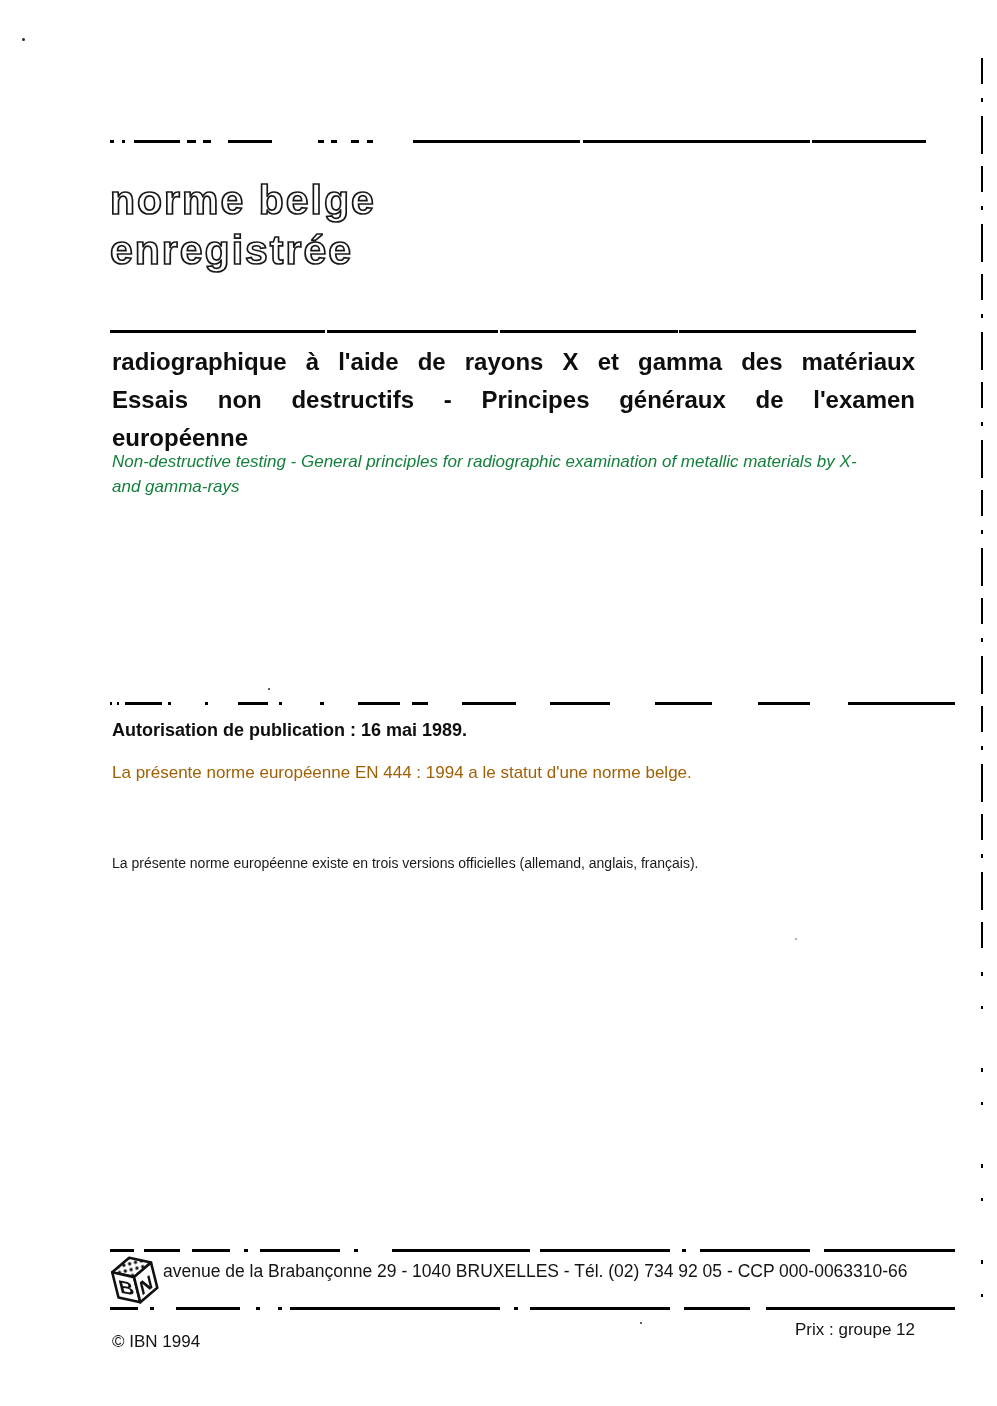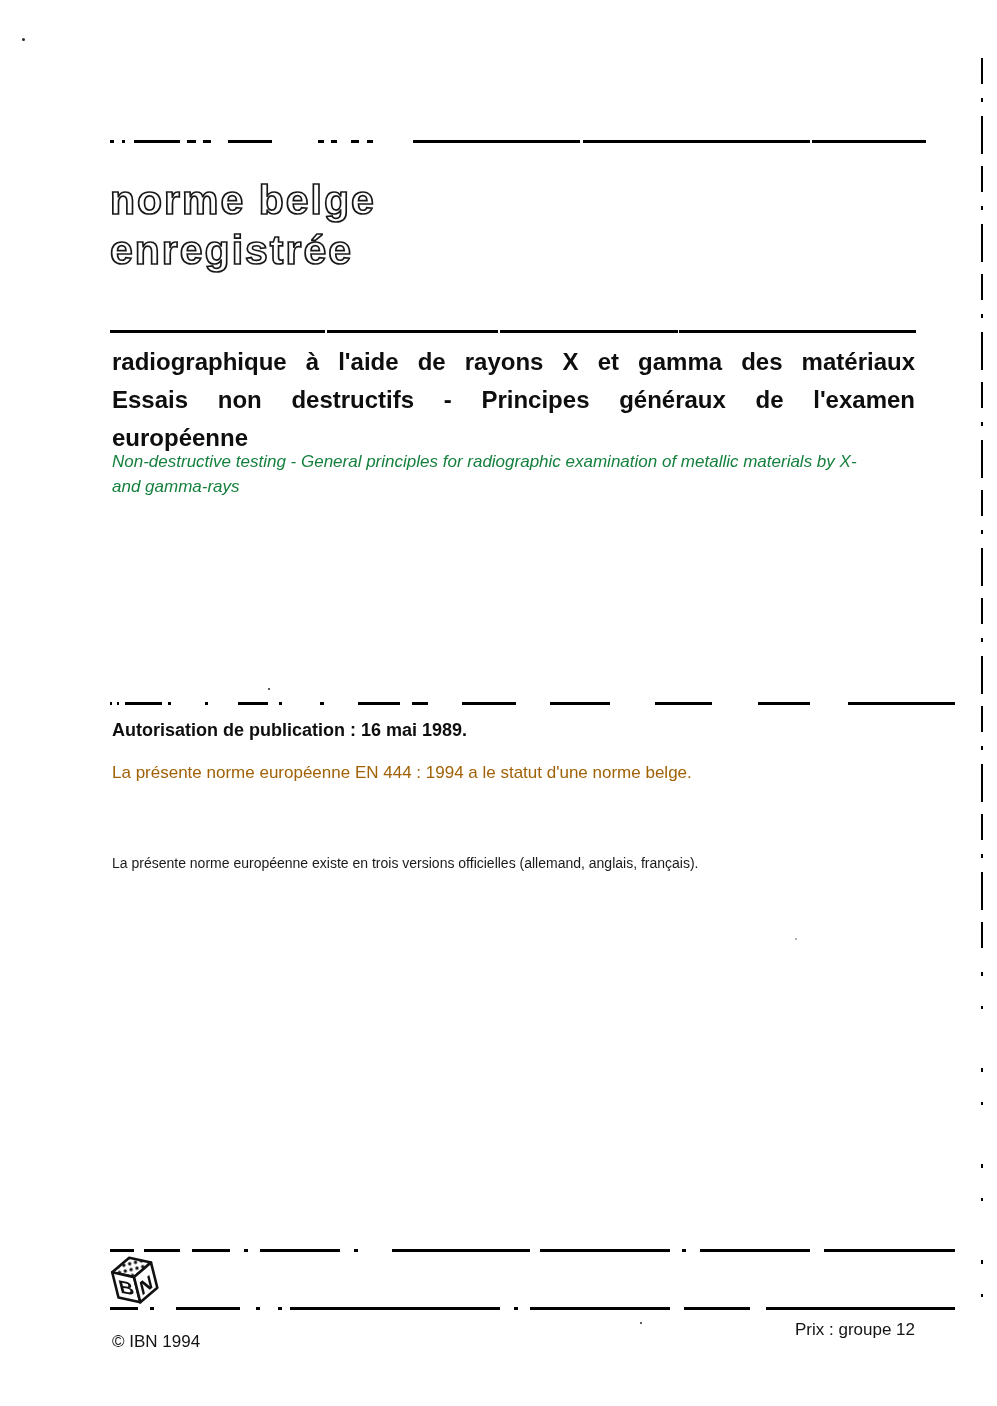--- a/index.html
+++ b/index.html
@@ -270,20 +270,21 @@
     <g transform="rotate(-14 28 27)">
       <polygon points="28,3 48,13 28,23 8,13" fill="url(#dotgrid)" stroke="#111111" stroke-width="2.6" stroke-linejoin="round"></polygon>
       <polygon points="8,13 28,23 28,49 8,39" fill="#ffffff" stroke="#111111" stroke-width="2.6" stroke-linejoin="round"></polygon>
       <polygon points="48,13 28,23 28,49 48,39" fill="#ffffff" stroke="#111111" stroke-width="2.6" stroke-linejoin="round"></polygon>
       <text x="11" y="40" font-family="Liberation Sans, sans-serif" font-size="19" font-weight="bold" fill="#111111" transform="skewY(24) translate(0,-10)">B</text>
       <text x="31" y="40" font-family="Liberation Sans, sans-serif" font-size="19" font-weight="bold" fill="#111111" transform="skewY(-24) translate(0,17)">N</text>
     </g>
   </svg>
 
   <div class="footer-text">
+    <div>avenue de la Brabançonne 29  -  1040 BRUXELLES  -  Tél. (02) 734 92 05  -  CCP 000-0063310-66</div>
   </div>
 
   <div class="hline" id="footer-rule-bottom"></div>
 
   <div class="copyright">© IBN 1994</div>
   <div class="price">Prix : groupe 12</div>
 
 </div>
 
 </body></html>

